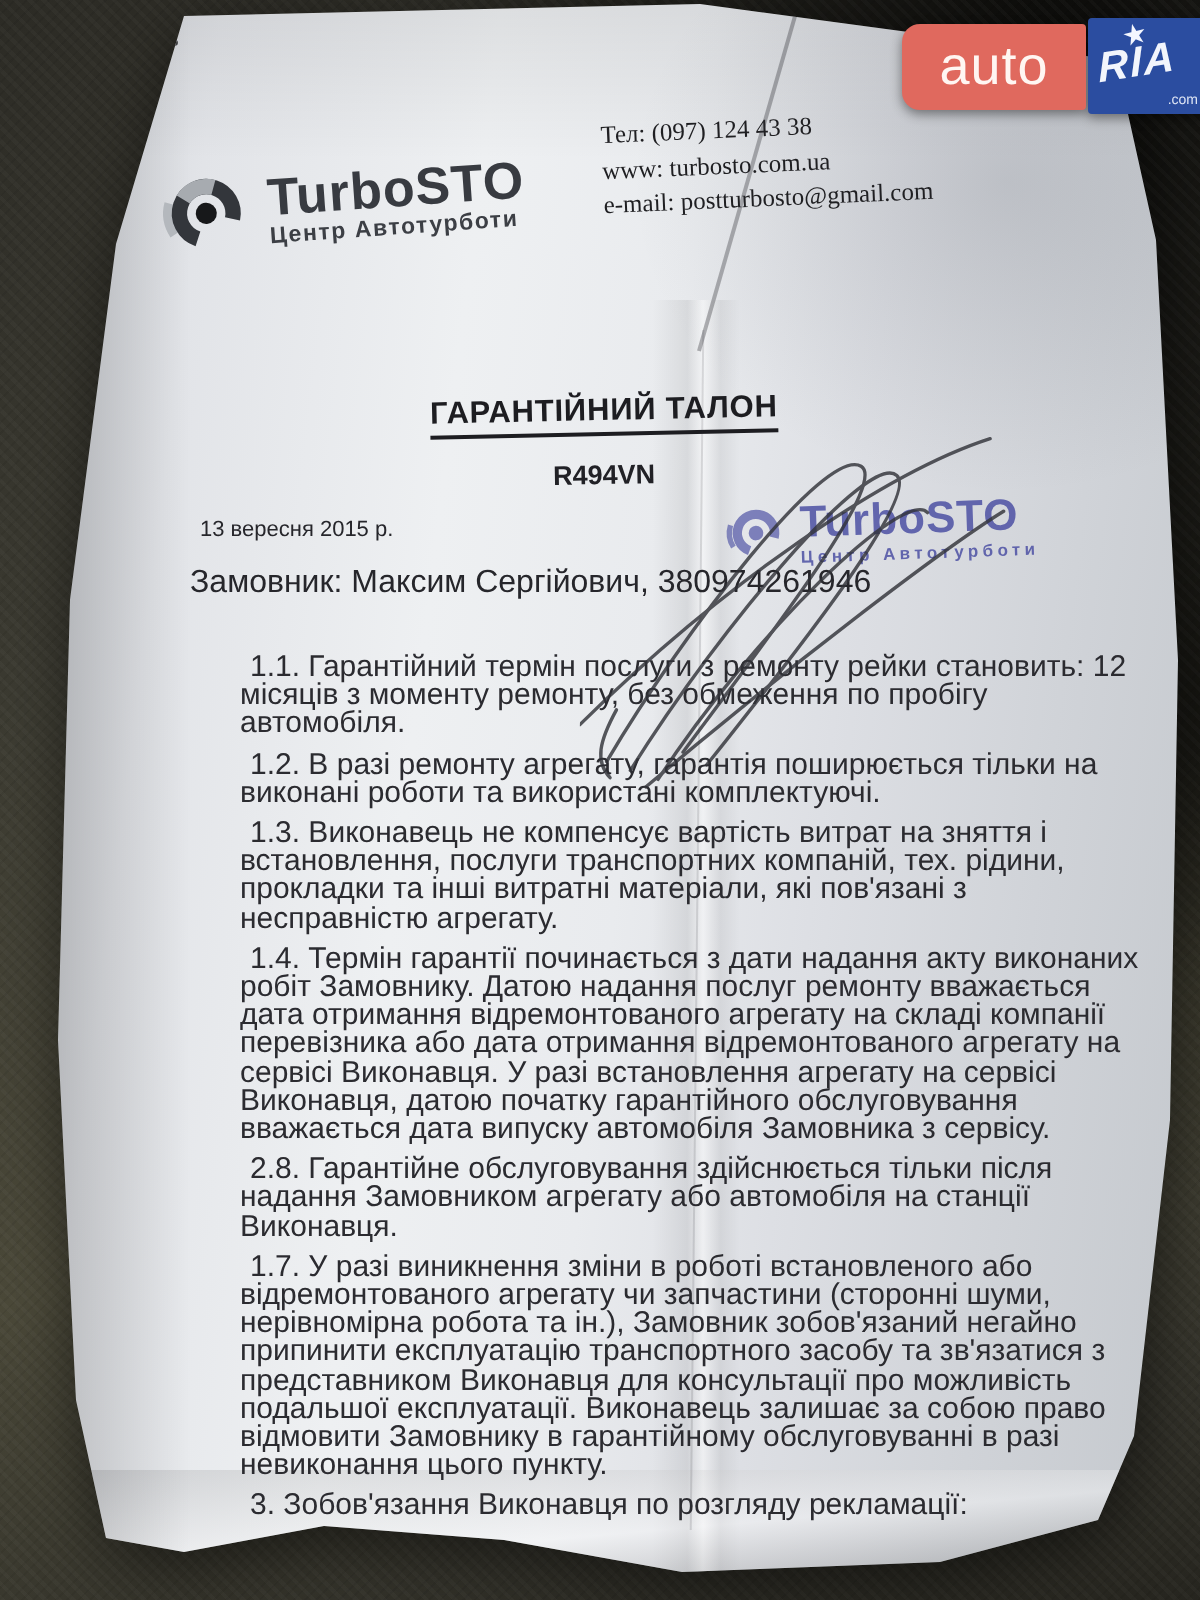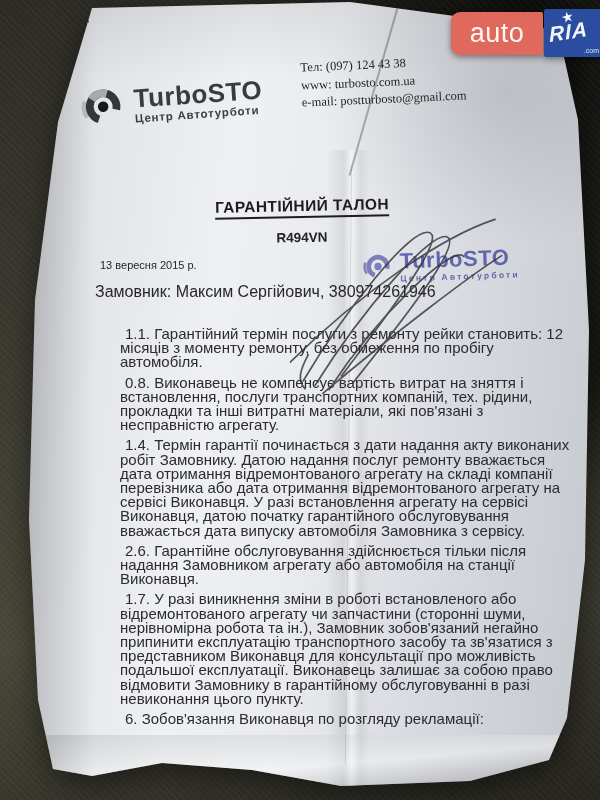--- a/index.html
+++ b/index.html
@@ -142,25 +142,26 @@
             <path d="M 40 184 C 86 108, 158 34, 170 46"></path>
             <path d="M 0 158 C 70 84, 150 26, 200 8"></path>
             <path d="M 34 188 C 100 128, 178 64, 208 44"></path>
             <path d="M 18 150 C 10 166, 8 176, 16 184"></path>
           </g>
         </svg>
       </div>
 
       <div class="terms">
         <p>1.1. Гарантійний термін послуги з ремонту рейки становить: 12 місяців з моменту ремонту, без обмеження по пробігу автомобіля.</p>
-        <p>0.8. Виконавець не компенсує вартість витрат на зняття і встановлення, послуги транспортних компаній, тех. рідини, прокладки та інші витратні матеріали, які пов'язані з несправністю агрегату.</p>
+        <p>1.2. В разі ремонту агрегату, гарантія поширюється тільки на виконані роботи та використані комплектуючі.</p>
+        <p>1.3. Виконавець не компенсує вартість витрат на зняття і встановлення, послуги транспортних компаній, тех. рідини, прокладки та інші витратні матеріали, які пов'язані з несправністю агрегату.</p>
         <p>1.4. Термін гарантії починається з дати надання акту виконаних робіт Замовнику. Датою надання послуг ремонту вважається дата отримання відремонтованого агрегату на складі компанії перевізника або дата отримання відремонтованого агрегату на сервісі Виконавця. У разі встановлення агрегату на сервісі Виконавця, датою початку гарантійного обслуговування вважається дата випуску автомобіля Замовника з сервісу.</p>
-        <p>2.6. Гарантійне обслуговування здійснюється тільки після надання Замовником агрегату або автомобіля на станції Виконавця.</p>
+        <p>2.8. Гарантійне обслуговування здійснюється тільки після надання Замовником агрегату або автомобіля на станції Виконавця.</p>
         <p>1.7. У разі виникнення зміни в роботі встановленого або відремонтованого агрегату чи запчастини (сторонні шуми, нерівномірна робота та ін.), Замовник зобов'язаний негайно припинити експлуатацію транспортного засобу та зв'язатися з представником Виконавця для консультації про можливість подальшої експлуатації. Виконавець залишає за собою право відмовити Замовнику в гарантійному обслуговуванні в разі невиконання цього пункту.</p>
-        <p class="sec2">6. Зобов'язання Виконавця по розгляду рекламації:</p>
+        <p class="sec2">3. Зобов'язання Виконавця по розгляду рекламації:</p>
       </div>
 
       <div class="crease-line crease1"></div>
       <div class="crease-line crease2"></div>
     </div>
   </div>
 
   <div class="badge">
     <div class="badge-auto">
       <span>auto</span>

